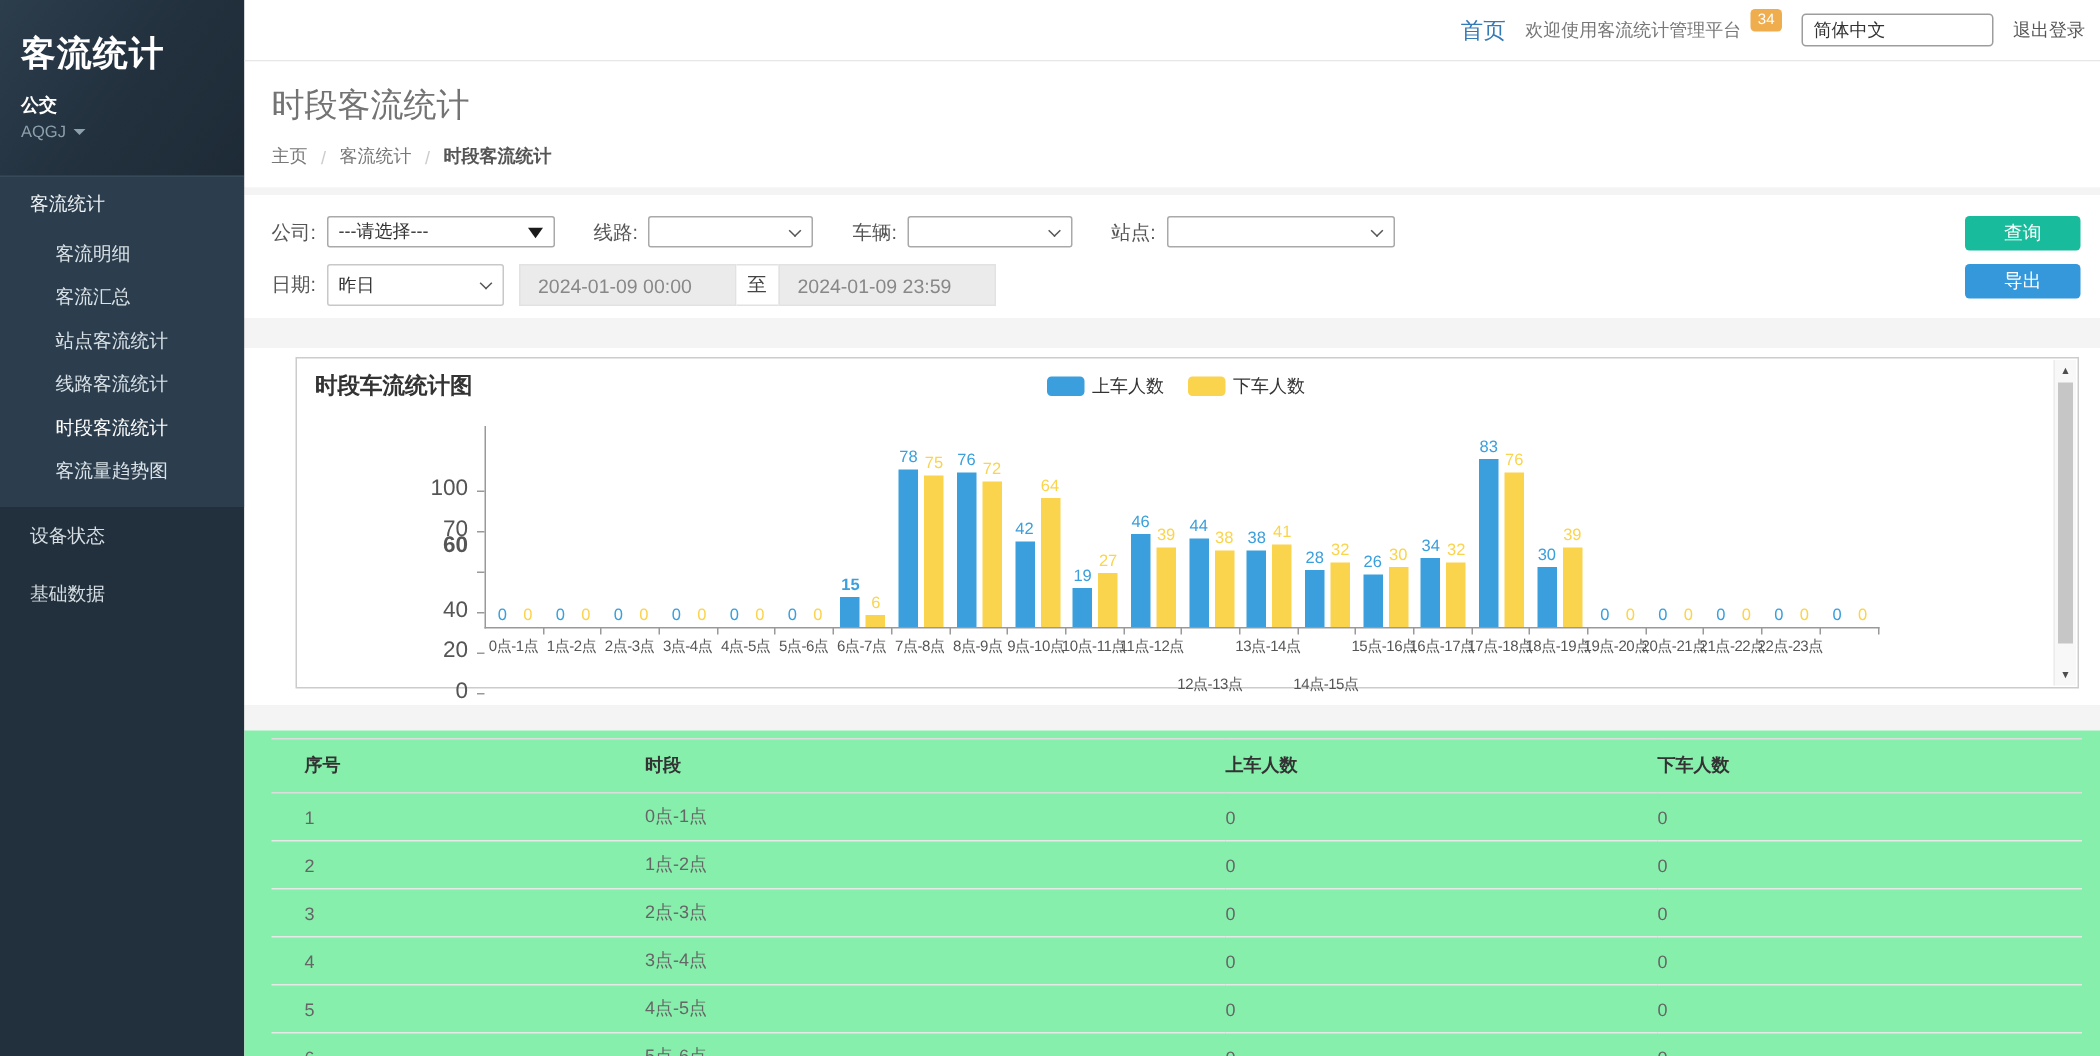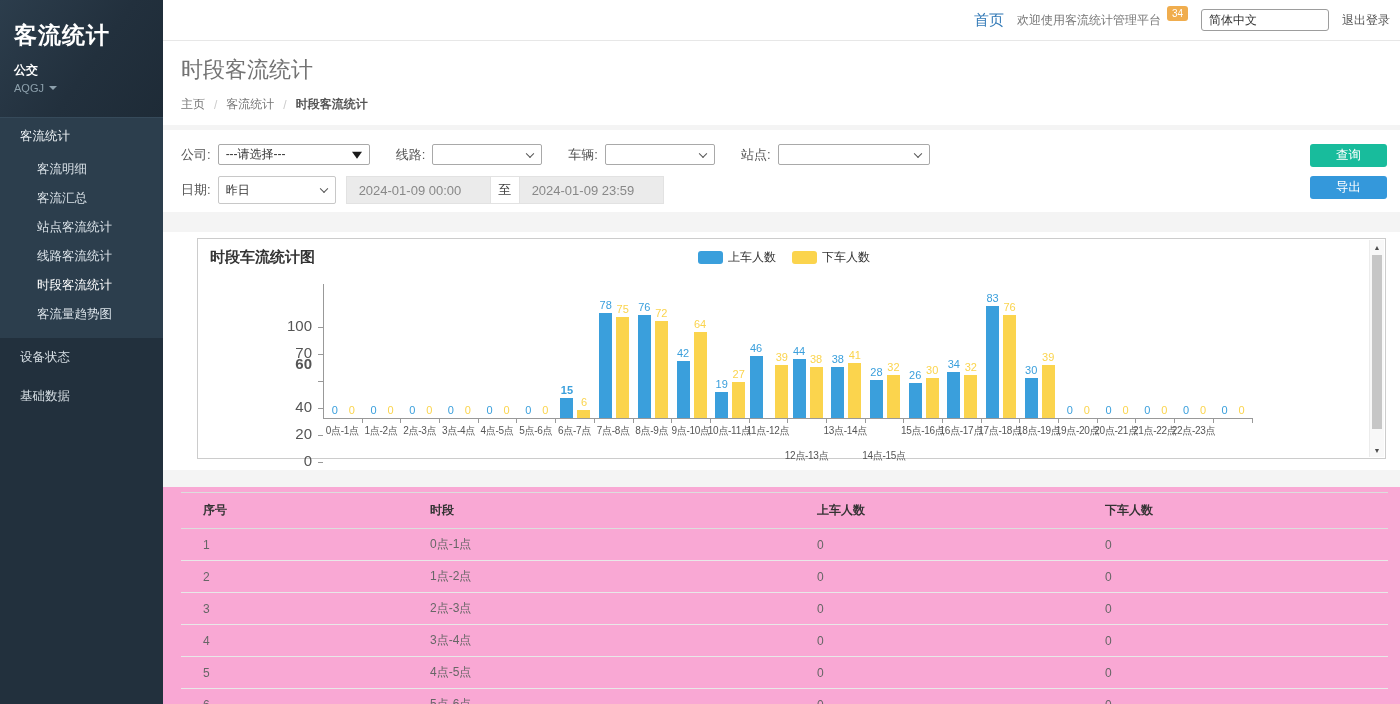--- a/index.html
+++ b/index.html
@@ -91,21 +91,21 @@
   .xlabels { display:flex; margin-top:5px; }
   .xlabel { display:flex; justify-content:center; font-size:10px; color:#555; }
   .xlabel span { white-space:nowrap; letter-spacing:-0.3px; }
   .scrollbar { position:absolute; top:1px; right:1px; bottom:1px; width:15px; background:#f8f8f8; border-left:1px solid #ececec; }
   .sb-arrow { position:absolute; left:0; width:100%; height:14px; display:flex; align-items:center;
     justify-content:center; font-size:7px; color:#4d4d4d; cursor:pointer; }
   .sb-up { top:0; } .sb-down { bottom:0; }
   .sb-thumb { position:absolute; top:15px; bottom:28px; left:2px; right:2px; background:#c6c6c6; cursor:grab; }
 
   
-  .table-panel { flex:1; background:#f9a8d4; padding:5px 12px 0 18px; overflow:hidden; }
+  .table-panel { flex:1; background:#86efac; padding:5px 12px 0 18px; overflow:hidden; }
   table { width:100%; border-collapse:collapse; border-top:1px solid #ddd; }
   th { font-size:12px; color:#333; text-align:left; font-weight:bold; padding:9px 0; border-bottom:1px solid #ddd; }
   td { font-size:12px; color:#666; padding:7px 0; border-bottom:1px solid #e8e8e8; }
   th:first-child, td:first-child { padding-left:22px; }
 </style>
 </head>
 <body>
 
 <div class="app">
 
@@ -318,21 +318,21 @@
               <div class="bar-group" style="width: 38.7px;">
                 <div class="bar-wrap">
                   <div class="bar-value" style="color: rgb(58, 159, 220);">19</div>
                   <div class="bar" style="height: 25.65px; background: rgb(58, 159, 220);"></div>
                 </div>
                 <div class="bar-wrap">
                   <div class="bar-value" style="color: rgb(251, 212, 77);">27</div>
                   <div class="bar" style="height: 36.45px; background: rgb(251, 212, 77);"></div>
                 </div>
               </div>
-              <div class="bar-group" style="width: 38.7px; justify-content: space-between;">
+              <div class="bar-group" style="width: 38.7px;">
                 <div class="bar-wrap">
                   <div class="bar-value" style="color: rgb(58, 159, 220);">46</div>
                   <div class="bar" style="height: 62.1px; background: rgb(58, 159, 220);"></div>
                 </div>
                 <div class="bar-wrap">
                   <div class="bar-value" style="color: rgb(251, 212, 77);">39</div>
                   <div class="bar" style="height: 52.65px; background: rgb(251, 212, 77);"></div>
                 </div>
               </div>
               <div class="bar-group" style="width: 38.7px;">

